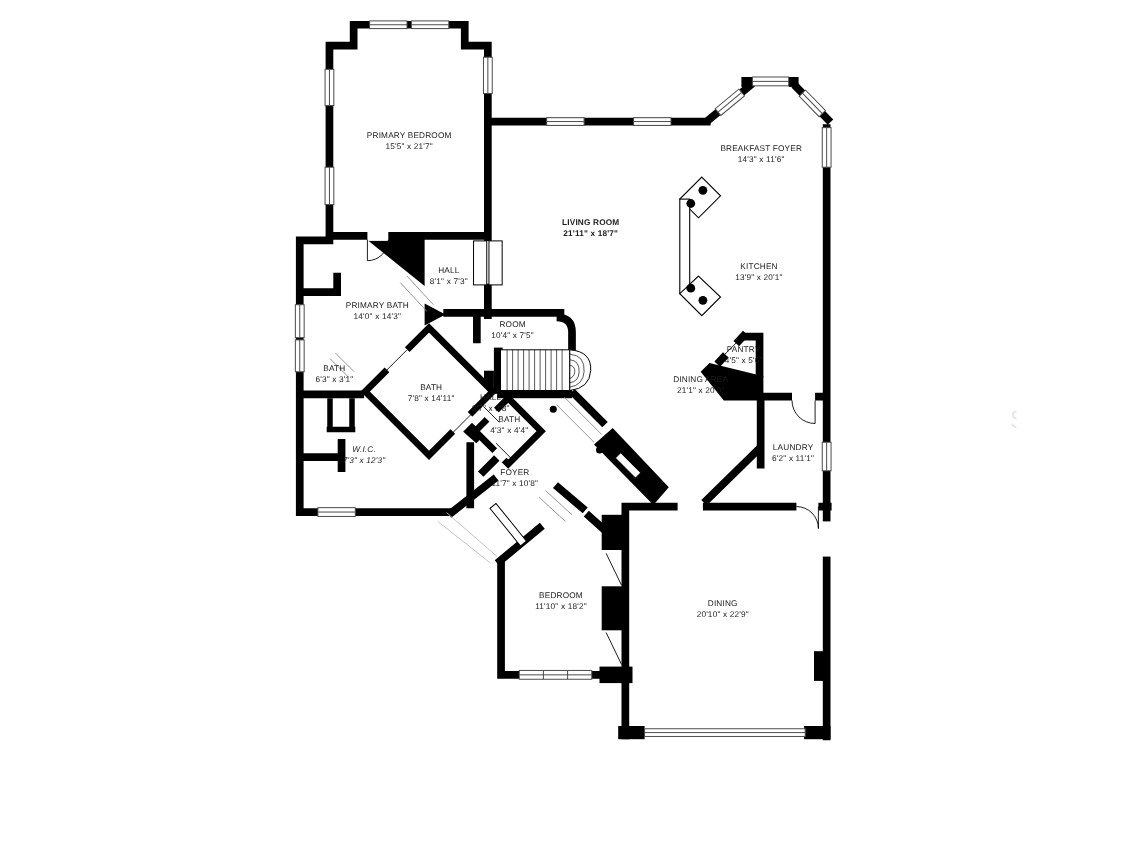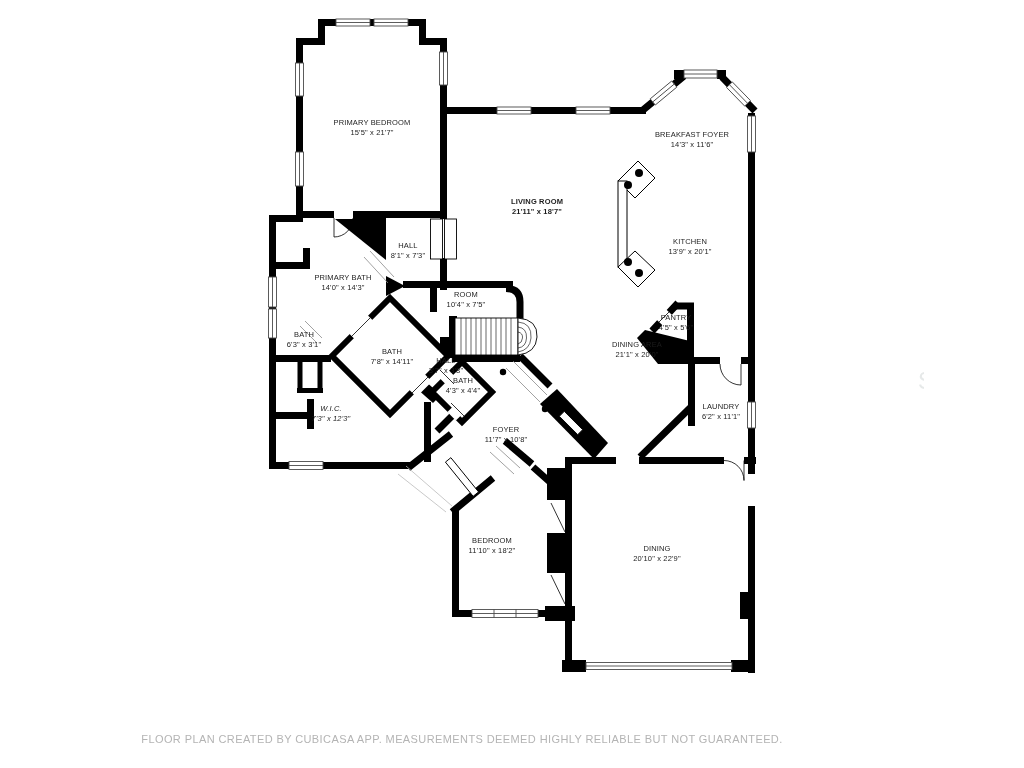--- a/index.html
+++ b/index.html
@@ -247,29 +247,28 @@
         <span class="dm">4'3" x 4'4"</span>
       </div>
       <div class="room-label" style="left: 721px; top: 412px;">
         <span class="nm">LAUNDRY</span>
         <span class="dm">6'2" x 11'1"</span>
       </div>
       <div class="room-label" style="left: 331px; top: 414px; font-style: italic;">
         <span class="nm">W.I.C.</span>
         <span class="dm">7'3" x 12'3"</span>
       </div>
-      <div class="room-label" style="left: 506px; top: 435px;">
+      <div class="room-label" style="left: 468px; top: 435px;">
         <span class="nm">FOYER</span>
         <span class="dm">11'7" x 10'8"</span>
       </div>
-      <div class="room-label" style="left: 492px; top: 546px;">
+      <div class="room-label" style="left: 510px; top: 546px;">
         <span class="nm">BEDROOM</span>
         <span class="dm">11'10" x 18'2"</span>
       </div>
       <div class="room-label" style="left: 657px; top: 554px;">
         <span class="nm">DINING</span>
         <span class="dm">20'10" x 22'9"</span>
       </div>
     </div>
 
   <div class="watermark">StellarMLS</div>
-  <div class="footer">FLOOR PLAN CREATED BY CUBICASA APP. MEASUREMENTS DEEMED HIGHLY RELIABLE BUT NOT GUARANTEED.</div>
 </div>
 
 </body></html>

